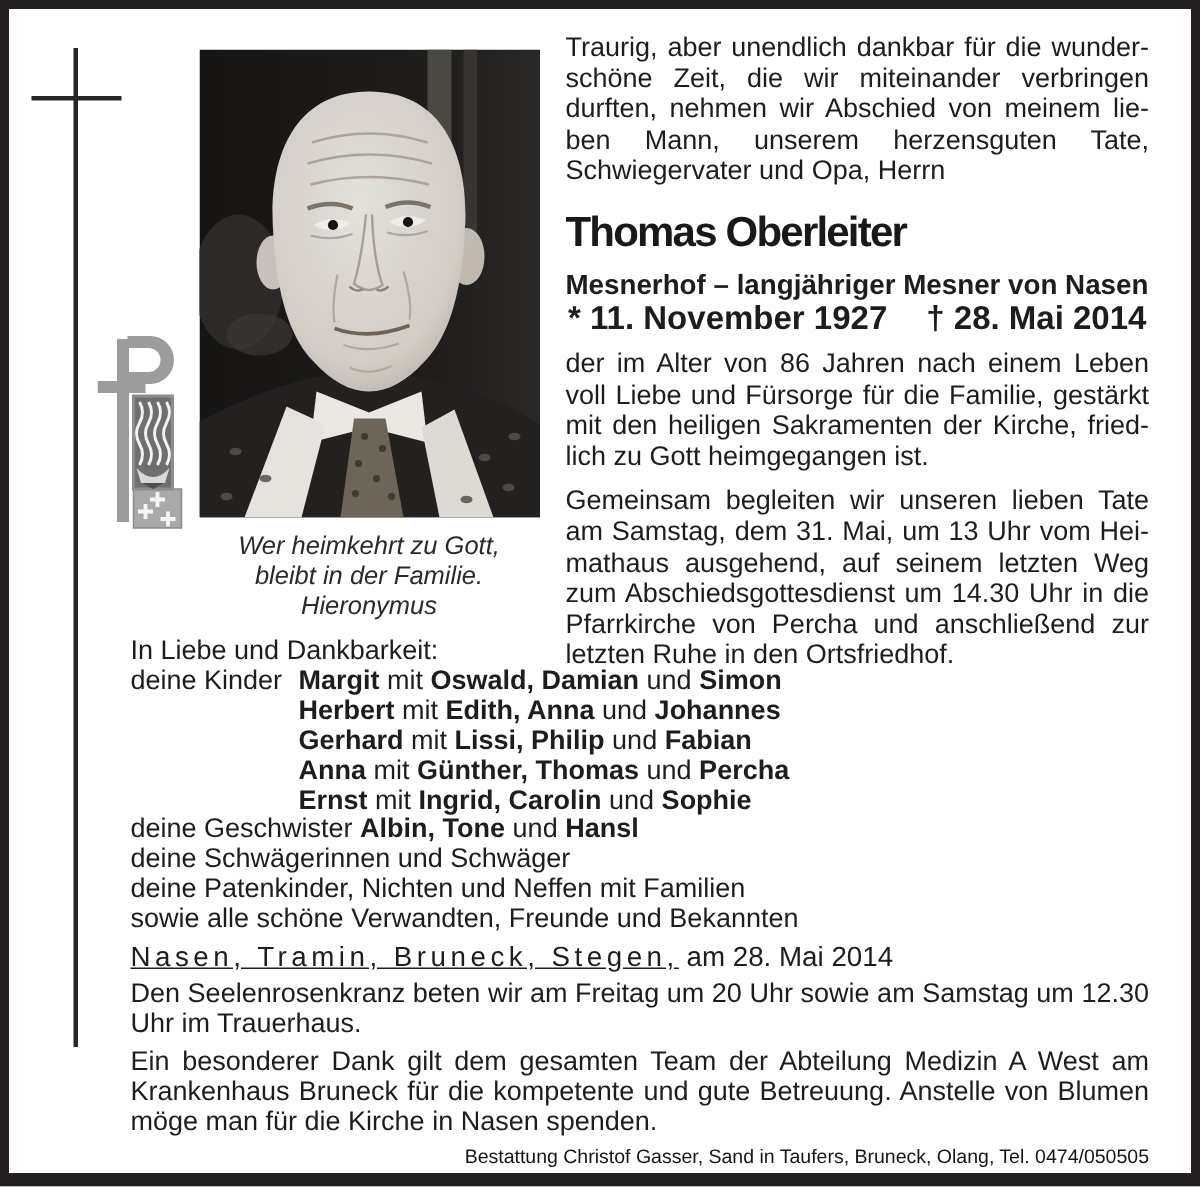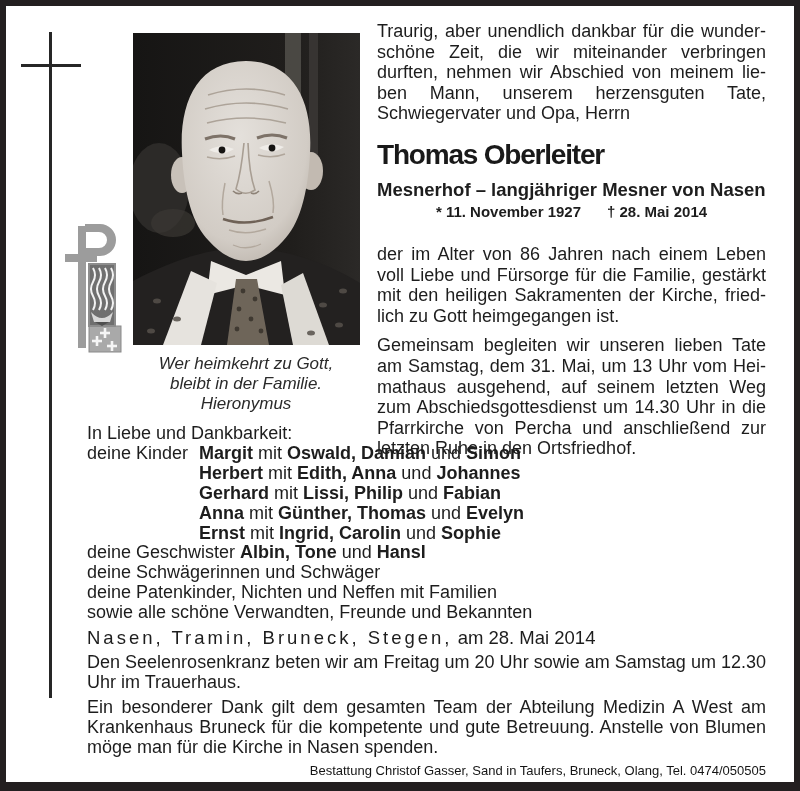--- a/index.html
+++ b/index.html
@@ -17,30 +17,30 @@
   .photo{position:absolute;left:127px;top:27px;width:227px;height:312px;}
   .photo svg{display:block;width:100%;height:100%;}
   .caption{position:absolute;left:108px;top:348px;width:264px;text-align:center;
     font-style:italic;font-size:17px;line-height:20px;color:#2a2a2a;}
   
   .right-col{position:absolute;left:371px;top:15px;width:389px;}
   .right-col p{margin:0 0 9px 0;font-size:18px;line-height:20.6px;text-align:justify;}
   .deceased-name{margin:6px 0 2px 0;font-size:28px;line-height:44px;font-weight:700;
     letter-spacing:-1.2px;white-space:nowrap;color:#191919;}
   .deceased-role{font-weight:700;font-size:18.5px;line-height:21px;text-align:left;margin-bottom:1px;}
-  .deceased-dates{font-weight:700;font-size:15px;line-height:22px;text-align:center;margin-bottom:21px;}
+  .deceased-dates{font-weight:700;font-size:22px;line-height:22px;text-align:center;margin-bottom:9px;}
   .deceased-dates .death{margin-left:26px;}
   
   .lower{position:absolute;left:81px;top:418px;width:679px;font-size:18px;line-height:19.9px;}
   .fam-row{display:flex;}
   .fam-label{width:112px;flex:none;}
   .fam-val{flex:1;}
   .b{font-weight:700;}
   .places{margin-top:5px;font-size:18.5px;}
-  .places .spread{letter-spacing:3px;}
+  .places .spread{letter-spacing:3px;text-decoration:underline;}
   .lower p{margin:5px 0 0 0;text-align:justify;}
   .funeral-home{margin-top:3px;text-align:right;font-size:13px;color:#151515;}
 </style>
 </head>
 <body>
 
 <div class="sheet">
 
   <div class="cross-stem"></div>
   <div class="cross-bar"></div>
@@ -172,21 +172,21 @@
   <div class="lower">
     <div>In Liebe und Dankbarkeit:</div>
 
 
     <div class="fam-row">
       <div class="fam-label">deine Kinder</div>
       <div class="fam-val">
         <div><span class="b">Margit</span><span> mit </span><span class="b">Oswald, Damian</span><span> und </span><span class="b">Simon</span></div>
         <div><span class="b">Herbert</span><span> mit </span><span class="b">Edith, Anna</span><span> und </span><span class="b">Johannes</span></div>
         <div><span class="b">Gerhard</span><span> mit </span><span class="b">Lissi, Philip</span><span> und </span><span class="b">Fabian</span></div>
-        <div><span class="b">Anna</span><span> mit </span><span class="b">Günther, Thomas</span><span> und </span><span class="b">Evelyn</span></div>
+        <div><span class="b">Anna</span><span> mit </span><span class="b">Günther, Thomas</span><span> und </span><span class="b">Percha</span></div>
         <div><span class="b">Ernst</span><span> mit </span><span class="b">Ingrid, Carolin</span><span> und </span><span class="b">Sophie</span></div>
       </div>
     </div>
 
     <div><span>deine Geschwister </span><span class="b">Albin, Tone</span><span> und </span><span class="b">Hansl</span></div>
     <div>deine Schwägerinnen und Schwäger</div>
     <div>deine Patenkinder, Nichten und Neffen mit Familien</div>
     <div>sowie alle schöne Verwandten, Freunde und Bekannten</div>
 
     <div class="places">

